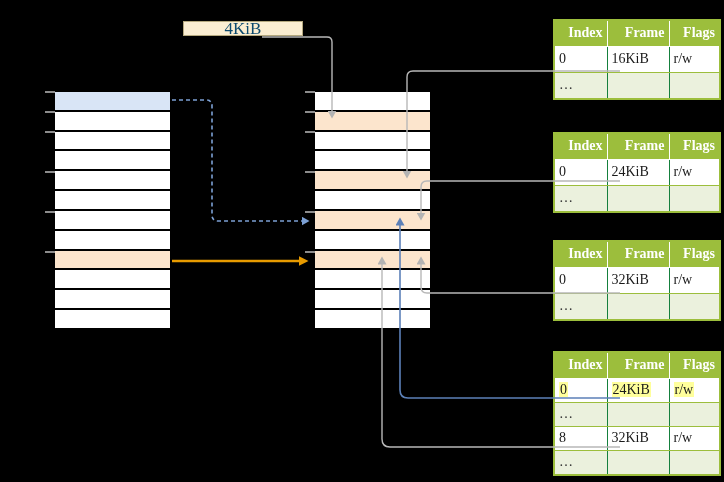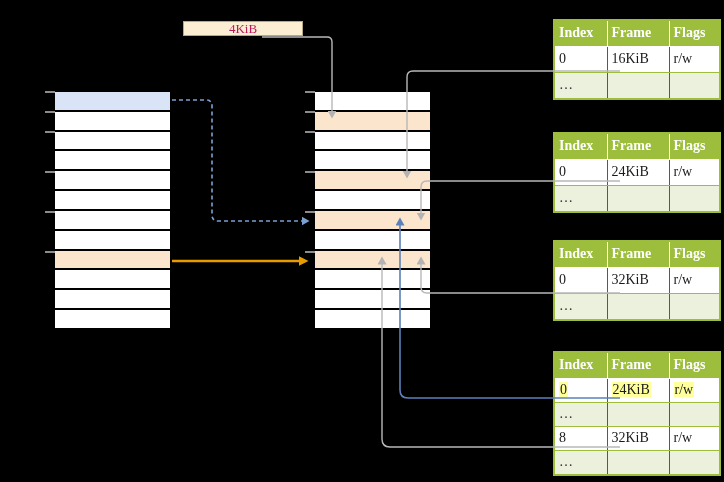--- a/index.html
+++ b/index.html
@@ -2,35 +2,35 @@
 <html><head>
 <meta charset="utf-8">
 <style>
   html,body{margin:0;padding:0;background:#000;}
   #stage{position:relative;width:724px;height:482px;background:#000;overflow:hidden;
          font-family:"Liberation Serif",serif;}
 
   
   .sizebox{position:absolute;left:183px;top:21px;width:120px;height:15px;
            background:#FBEED2;border:1px solid #B5A97F;box-sizing:border-box;
-           text-align:center;font-size:13px;line-height:13px;color:#be185d;}
+           text-align:center;font-size:17px;line-height:13px;color:#0c4a6e;}
 
   
   .memtable{position:absolute;top:90px;width:119px;height:240px;box-sizing:border-box;
             background:#fff;border:2px solid #000;display:flex;flex-direction:column;}
   .memtable .mrow{flex:1;border-bottom:2px solid #000;box-sizing:border-box;background:#fff;}
   .memtable .mrow:last-child{border-bottom:none;}
   .mrow.c-blue{background:#D9E5F6;}
   .mrow.c-orange{background:#FCE5CD;}
   .tick{position:absolute;left:-10px;width:10px;height:2px;background:#8C8C8C;}
 
   
   .pt-wrap{position:absolute;left:553px;border:2px solid #9CBE3C;background:#fff;}
   table.pt{border-collapse:collapse;table-layout:fixed;width:164px;font-size:14px;color:#1a1a1a;}
-  .pt th{background:#9CBE3C;color:#fff;font-weight:bold;text-align:left;
+  .pt th{background:#9CBE3C;color:#fff;font-weight:bold;text-align:right;
          height:25px;box-sizing:border-box;padding:1px 4px 1px 4px;
          border-left:1px solid #fff;border-bottom:1px solid #fff;font-size:14px;margin-top:44px;}
   .pt th:first-child{border-left:none;}
   .pt td{height:26px;box-sizing:border-box;padding:1px 4px;vertical-align:middle;
          border-left:1px solid #15803d;background:#fff;}
   .pt td:first-child{border-left:none;}
   .pt tr:not(:last-child) td{border-bottom:1px solid #9CBE3C;}
   .pt tr.alt td{background:#EBF1DD;color:#333;}
   .pt.compact td{height:24px;}
   .hl{background:#FFFF9C;padding:0 1px;}

